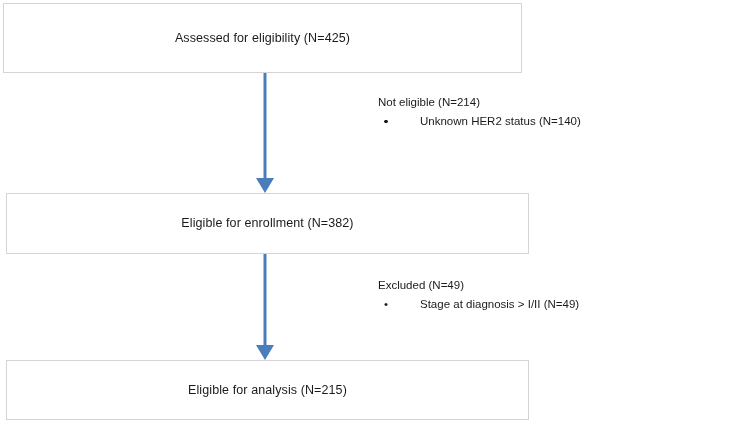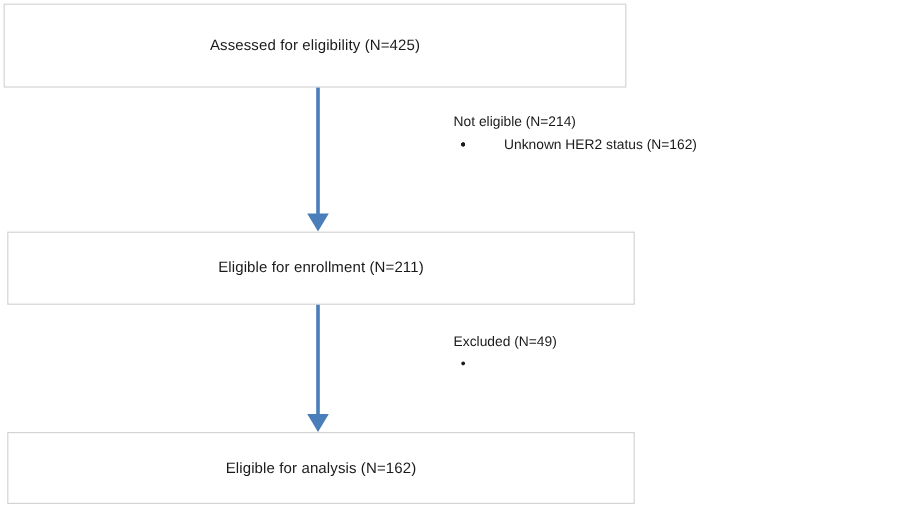--- a/index.html
+++ b/index.html
@@ -130,40 +130,41 @@
         <span class="bullet-icon">•</span>
       </li>
       <li>
         <span class="bullet-icon">•</span>
       </li>
       <li>
         <span class="bullet-icon">•</span>
       </li>
       <li>
         <span class="bullet-icon">•</span>
-        <span>Unknown HER2 status (N=162)</span>
+        <span>Unknown HER2 status (N=140)</span>
       </li>
     </ul>
   </div>
 
   <div class="flow-box" id="box-enrollment">
-    <span class="box-label">Eligible for enrollment (N=211)</span>
+    <span class="box-label">Eligible for enrollment (N=382)</span>
   </div>
 
   <div class="arrow" id="arrow-2">
     <div class="shaft"></div>
     <div class="head"></div>
   </div>
 
   <div class="note" id="note-excluded">
     <p class="note-title">Excluded (N=49)</p>
     <ul class="note-list">
       <li>
         <span class="bullet-icon">•</span>
+        <span>Stage at diagnosis &gt; I/II (N=49)</span>
       </li>
     </ul>
   </div>
 
   <div class="flow-box" id="box-analysis">
-    <span class="box-label">Eligible for analysis (N=162)</span>
+    <span class="box-label">Eligible for analysis (N=215)</span>
   </div>
 
 </div>
 
 </body></html>

